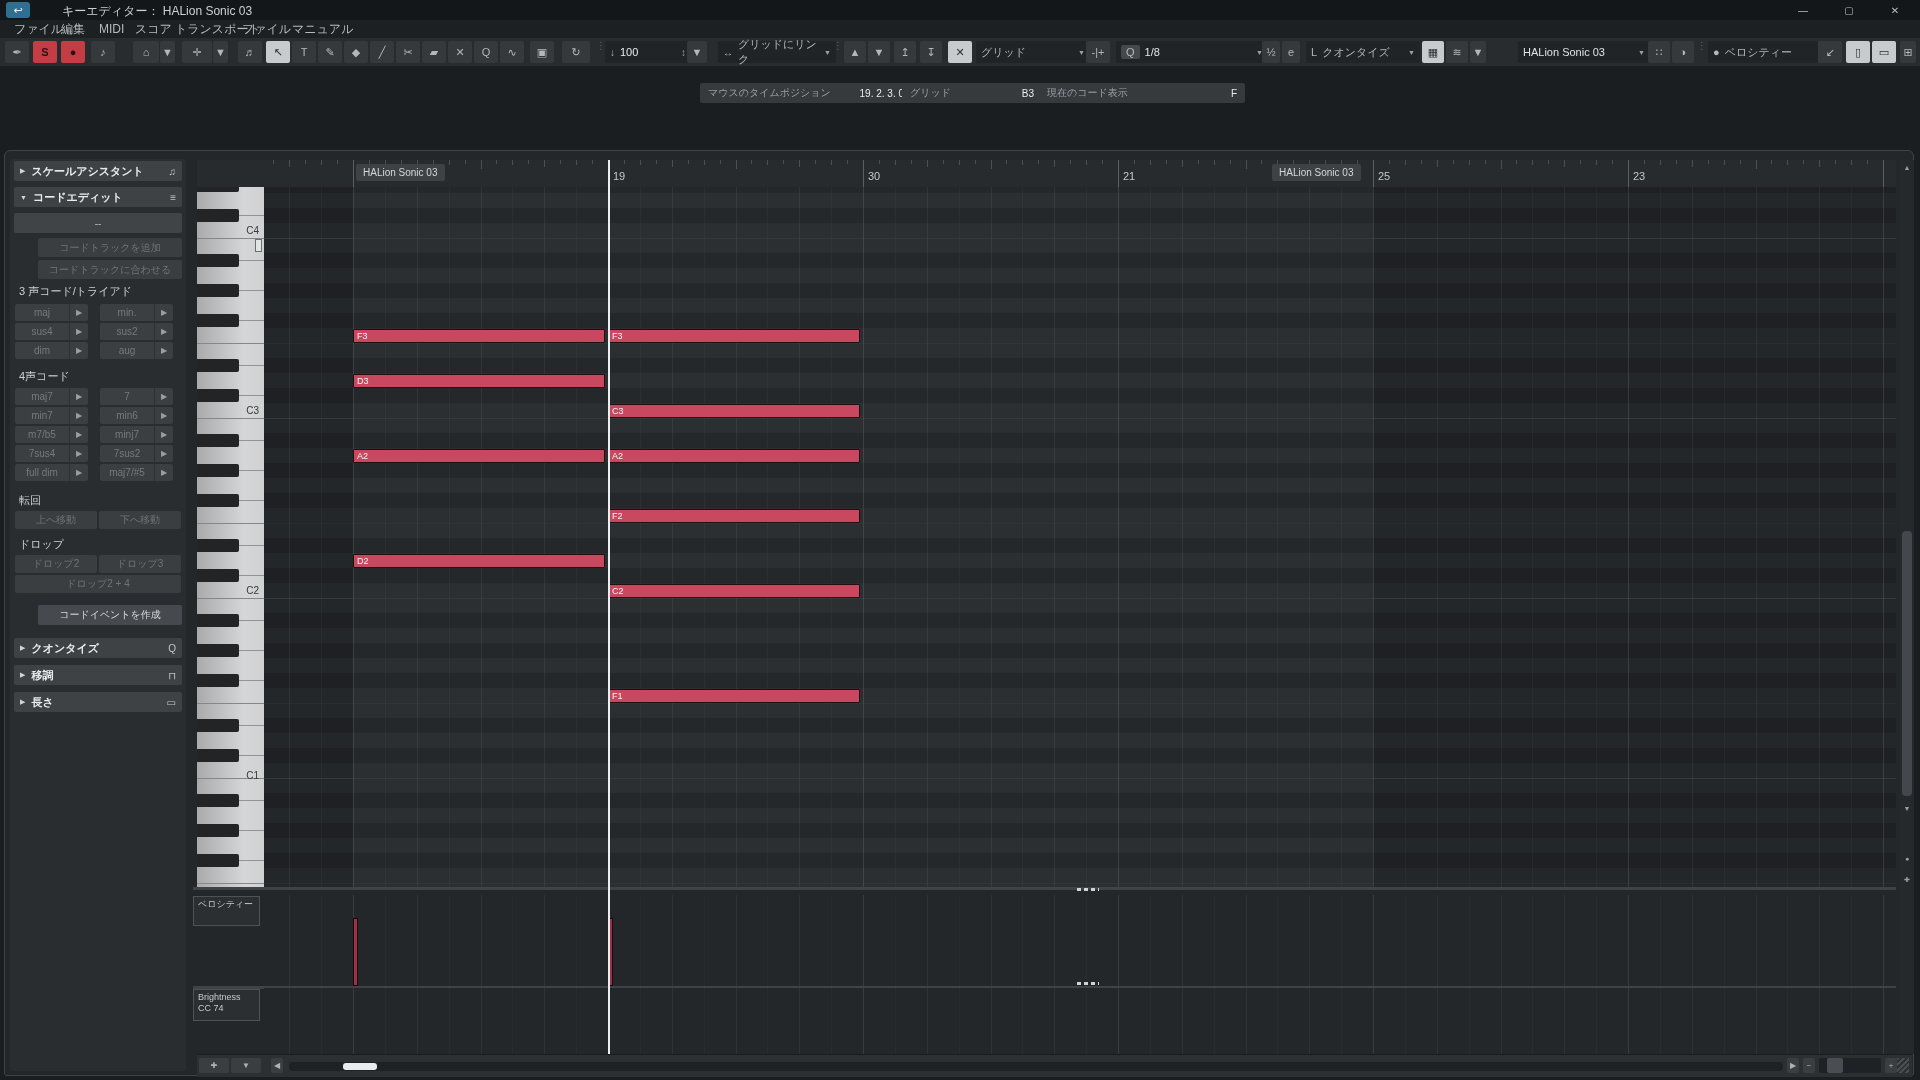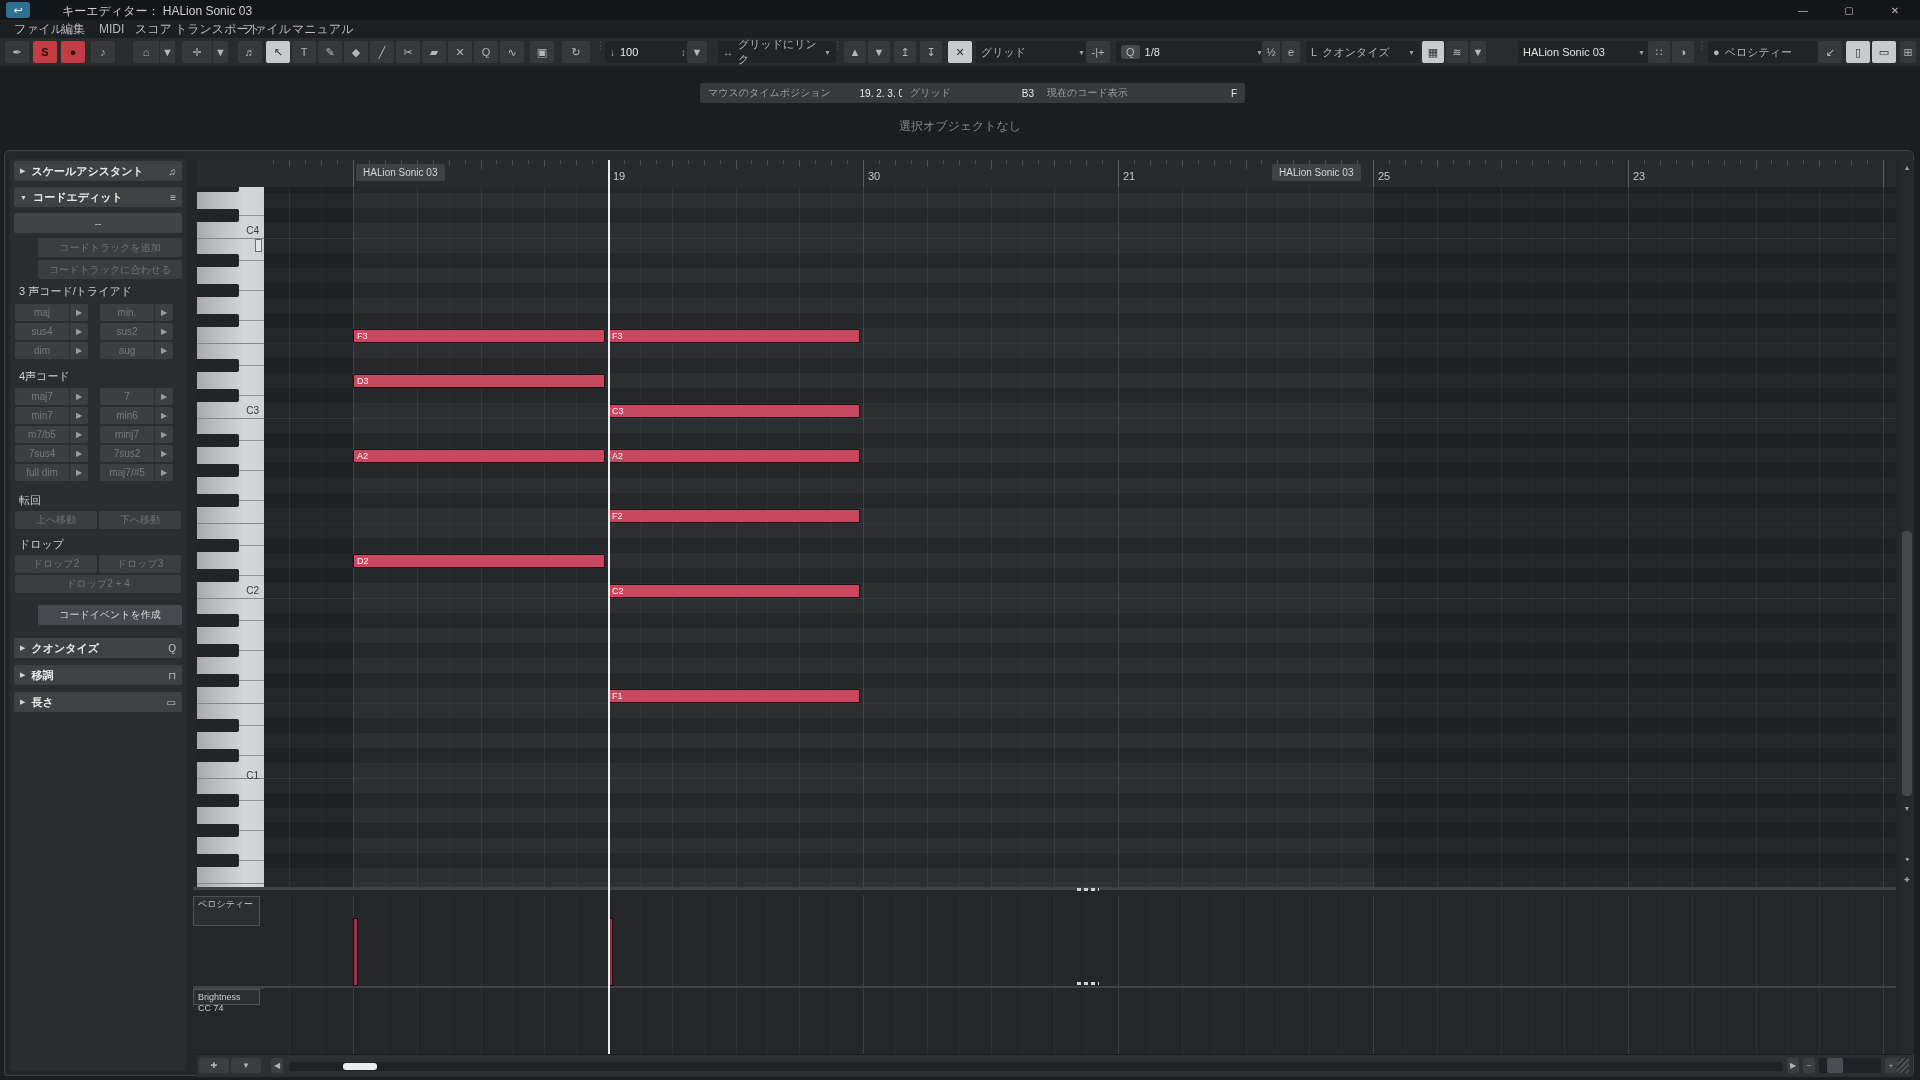--- a/index.html
+++ b/index.html
@@ -197,23 +197,20 @@
     <div class="statbox" style="left:902px;width:124px;">
       <span class="lbl">グリッド</span>
       <span class="val">B3</span>
     </div>
     <div class="statbox" style="left:1039px;width:190px;">
       <span class="lbl">現在のコード表示</span>
       <span class="val">F</span>
     </div>
   </div>
 
-  <div id="inforow">
-    <span>選択オブジェクトなし</span>
-  </div>
 
   <div id="panel">
     <div id="inspector">
         <div class="isec" style="top: 2px;">
           <div class="arr">▶</div>
           <div class="t">スケールアシスタント</div>
           <div class="ric">♫</div>
         </div>
         <div class="isec" style="top: 28px;">
           <div class="arr">▼</div>
@@ -624,21 +621,21 @@
         <div class="lv" style="left: 1459.62px; background: rgba(255, 255, 255, 0.024);"></div>
         <div class="lv" style="left: 1491.5px; background: rgba(255, 255, 255, 0.05);"></div>
         <div class="lv" style="left: 1523.38px; background: rgba(255, 255, 255, 0.024);"></div>
         <div class="lv" style="left: 1555.25px; background: rgba(255, 255, 255, 0.05);"></div>
         <div class="lv" style="left: 1587.12px; background: rgba(255, 255, 255, 0.024);"></div>
         <div class="lv" style="left: 1619px; background: rgba(255, 255, 255, 0.1);"></div>
         <div class="velbar" style="left: 89px; top: 23px; height: 68px; background: rgb(158, 49, 71);"></div>
         <div class="velbar" style="left: 344px; top: 23px; height: 68px; background: rgb(158, 49, 71);"></div>
       </div>
     <div class="lanesep" style="top:835px;"></div>
-    <div class="lanebox" style="top:838px;height:16px;">
+    <div class="lanebox" style="top:838px;height:32px;">
       <div>Brightness</div>
       <div>CC 74</div>
     </div>
     <div id="cclane" style="top:837px;height:66px;">
         <div class="lv" style="left: 25.25px; background: rgba(255, 255, 255, 0.05);"></div>
         <div class="lv" style="left: 57.125px; background: rgba(255, 255, 255, 0.024);"></div>
         <div class="lv" style="left: 89px; background: rgba(255, 255, 255, 0.1);"></div>
         <div class="lv" style="left: 120.875px; background: rgba(255, 255, 255, 0.024);"></div>
         <div class="lv" style="left: 152.75px; background: rgba(255, 255, 255, 0.05);"></div>
         <div class="lv" style="left: 184.625px; background: rgba(255, 255, 255, 0.024);"></div>

